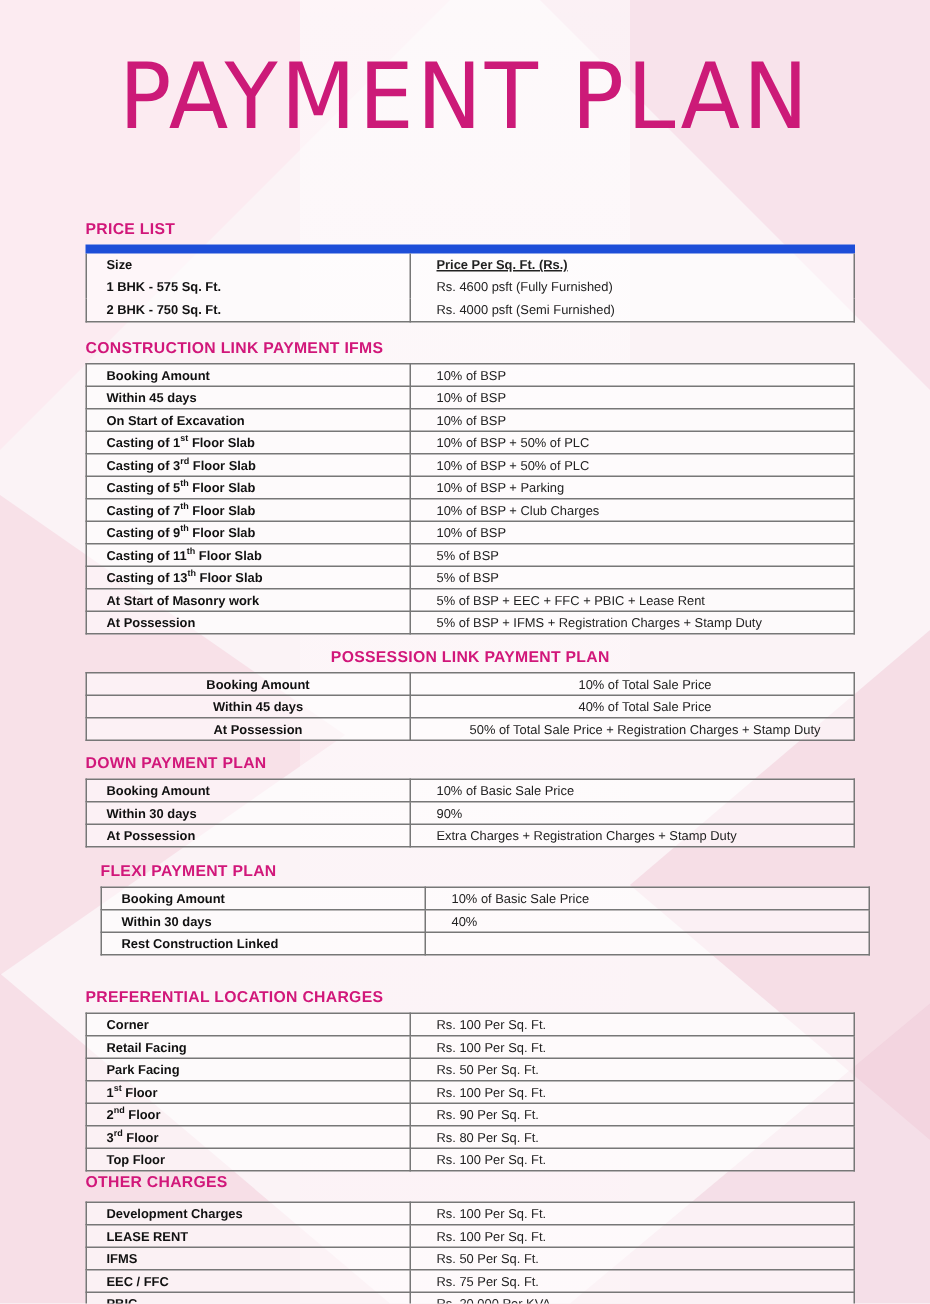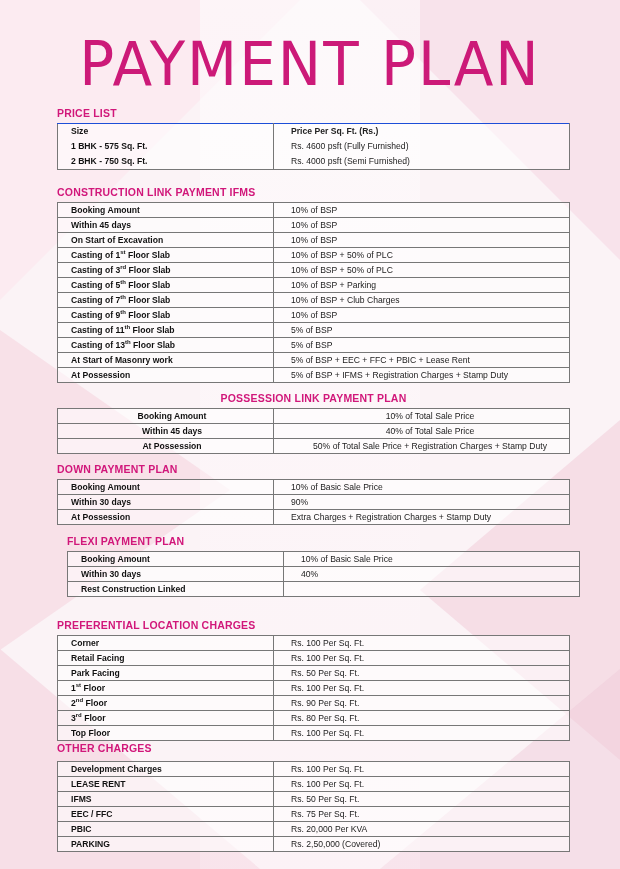--- a/index.html
+++ b/index.html
@@ -20,31 +20,31 @@
 
   .page { position:absolute; inset:0; z-index:1; }
   .title {
     position:absolute; left:0; right:0; top:30px; text-align:center;
     font-size:58px; letter-spacing:2px; color:#cc1a78; font-weight:400;
     font-family:"DejaVu Sans", sans-serif; transform:scaleY(1.05);
   }
   .section { position:absolute; left:57px; width:513px; }
   .sec-title {
     color:#d1177a; font-weight:700; font-size:10.5px; letter-spacing:.2px;
-    height:14px; line-height:14px; margin-bottom:3px;
+    height:14px; line-height:14px; margin-bottom:3px;margin-top:40px;
   }
   table { width:513px; border-collapse:collapse; background:rgba(255,255,255,.55); }
   td {
     border:1px solid #777; font-size:8.6px; height:14px; line-height:14px; padding:0;
     color:#222;
   }
   td.c1 { width:202px; padding-left:13px; font-weight:700; color:#111; }
   td.c2 { padding-left:17px; }
   table.inner td { border-top:none; border-bottom:none; }
-  table.inner tr:first-child td { border-top:1px solid #1d4ed8; }
+  table.inner tr:first-child td { border-top:6px solid #1d4ed8; }
   table.inner tr:last-child td { border-bottom:1px solid #777; }
   .tall td { height:15px; line-height:15px; }
 </style>
 </head>
 <body>
 
 <div class="bg">
   <div class="tri1"></div>
     <div class="tri2"></div>
     <div class="tri3"></div>
@@ -56,21 +56,21 @@
 
 <div class="page">
   <div class="title">PAYMENT PLAN</div>
 
   <div class="section" style="top:106px;">
     <div class="sec-title">PRICE LIST</div>
     <table class="inner tall">
       <tbody>
           <tr>
         <td class="c1">Size</td>
-        <td class="c2" style="font-weight:700;">Price Per Sq. Ft. (Rs.)</td>
+        <td class="c2" style="font-weight:700;text-decoration:underline;">Price Per Sq. Ft. (Rs.)</td>
       </tr>
       <tr>
         <td class="c1">1 BHK - 575 Sq. Ft.</td>
         <td class="c2">Rs. 4600 psft (Fully Furnished)</td>
       </tr>
       <tr>
         <td class="c1">2 BHK - 750 Sq. Ft.</td>
         <td class="c2">Rs. 4000 psft (Semi Furnished)</td>
       </tr>
     </tbody>

